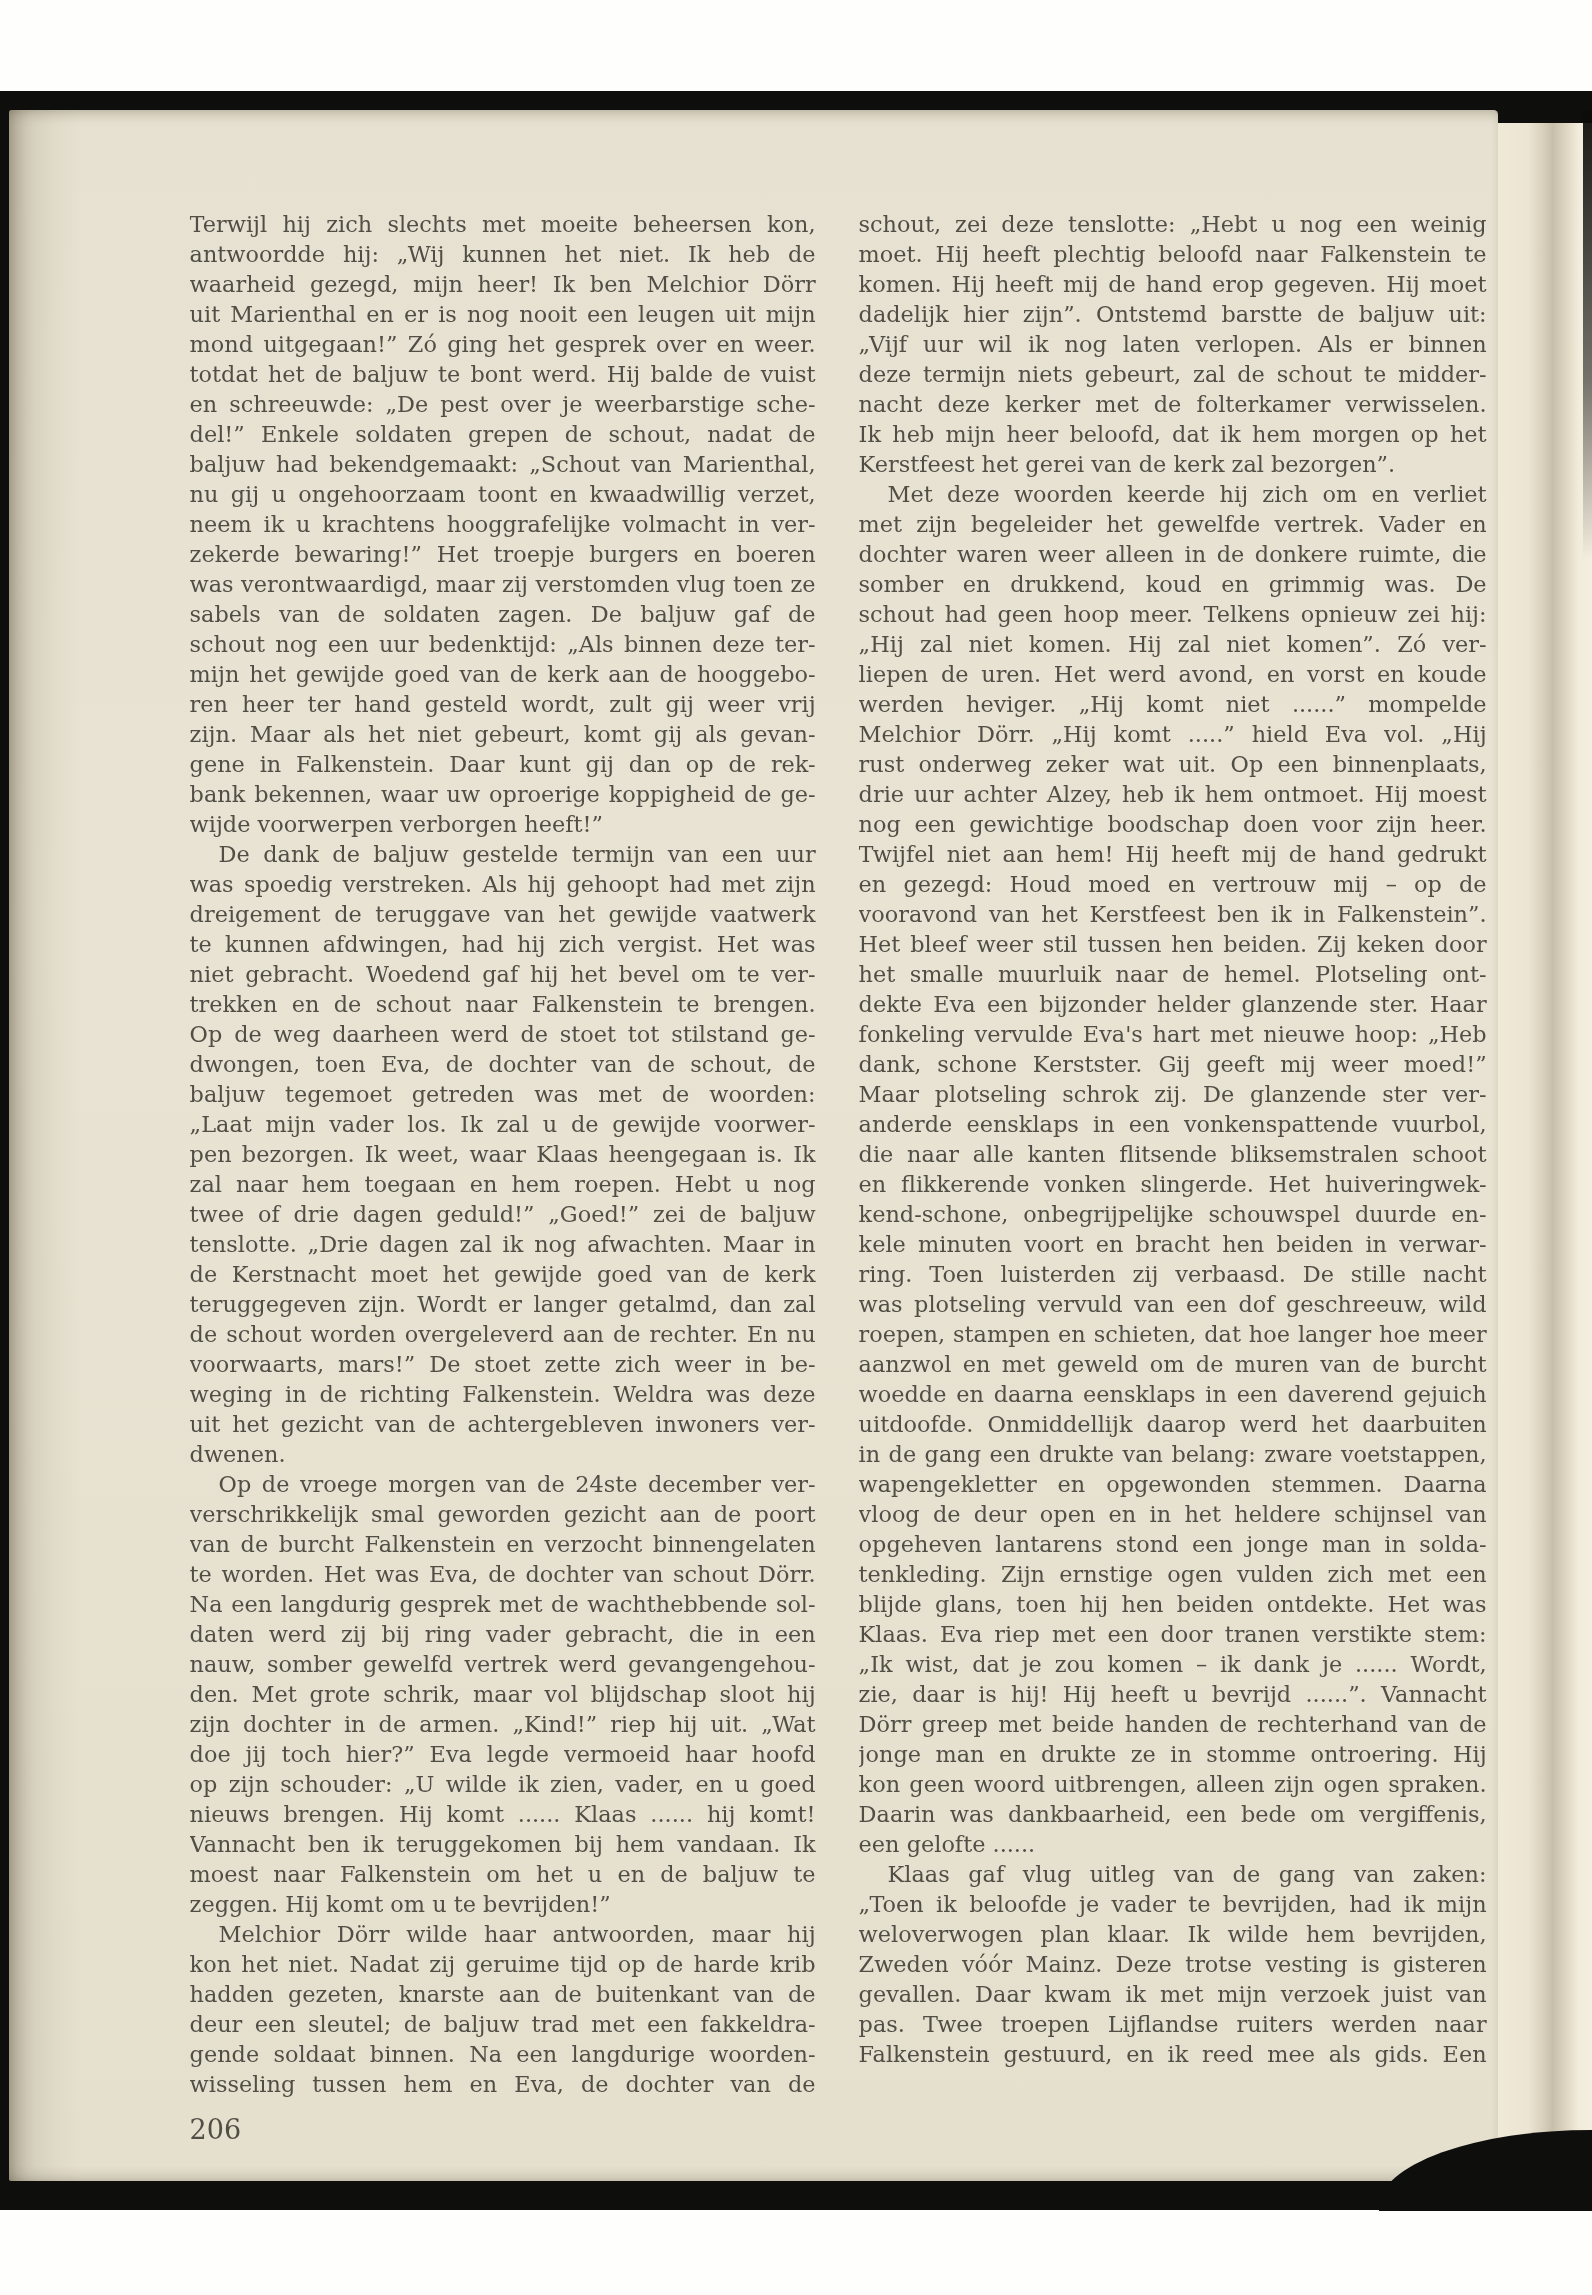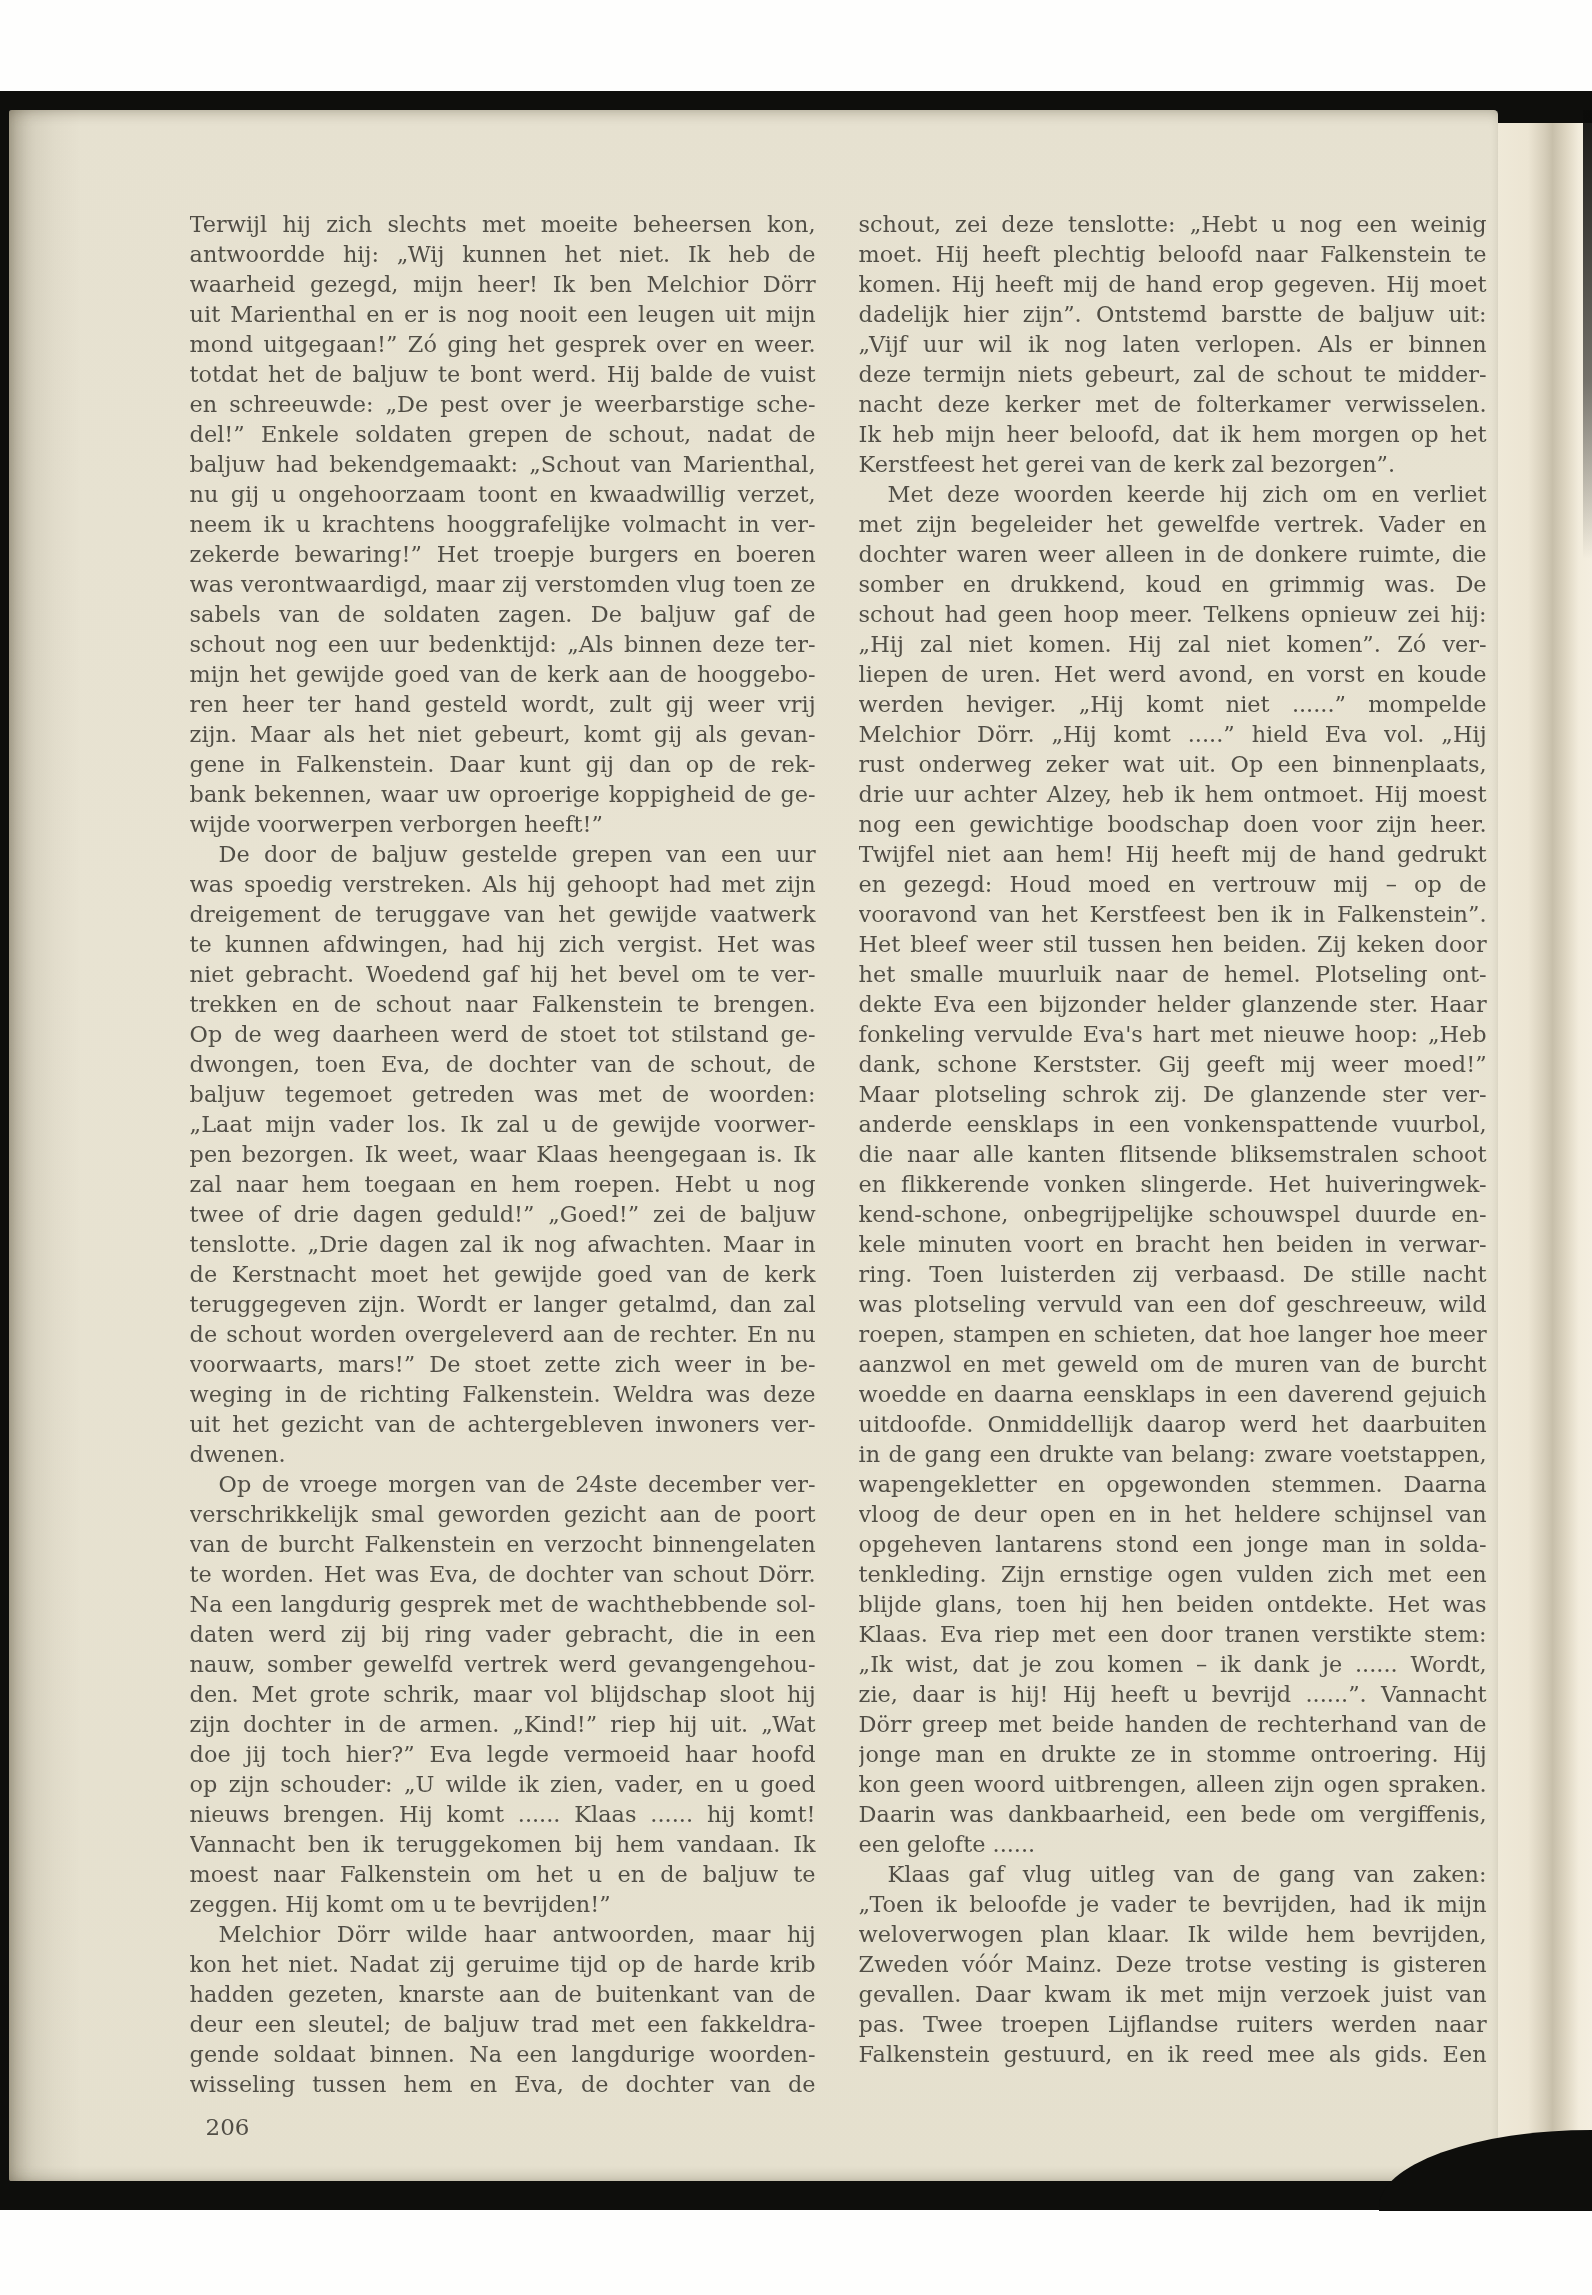--- a/index.html
+++ b/index.html
@@ -37,21 +37,21 @@
   
   .col{position:absolute;top:99px;color:#514e46;font-size:22.4px;}
   .col-left{left:181px;width:626px;}
   .col-right{left:850px;width:628px;}
   .line{
     line-height:30px;height:30px;overflow:hidden;
     text-align:justify;text-align-last:justify;-moz-text-align-last:justify;
   }
   .line.pend{text-align-last:left;-moz-text-align-last:left;}
   .line.ind{text-indent:29px;}
-  .pageno{position:absolute;left:197px;top:2004px;font-size:23px;color:#514e46;text-align:center;}
+  .pageno{position:absolute;left:181px;top:2004px;font-size:27px;color:#514e46;text-align:center;}
 </style>
 </head>
 <body>
 
 <div class="canvas">
   <div class="cover"></div>
   <div class="page">
     <div class="col col-left">
         <div class="line">Terwijl hij zich slechts met moeite beheersen kon,</div>
         <div class="line">antwoordde hij: „Wij kunnen het niet. Ik heb de</div>
@@ -67,21 +67,21 @@
         <div class="line">zekerde bewaring!” Het troepje burgers en boeren</div>
         <div class="line">was verontwaardigd, maar zij verstomden vlug toen ze</div>
         <div class="line">sabels van de soldaten zagen. De baljuw gaf de</div>
         <div class="line">schout nog een uur bedenktijd: „Als binnen deze ter-</div>
         <div class="line">mijn het gewijde goed van de kerk aan de hooggebo-</div>
         <div class="line">ren heer ter hand gesteld wordt, zult gij weer vrij</div>
         <div class="line">zijn. Maar als het niet gebeurt, komt gij als gevan-</div>
         <div class="line">gene in Falkenstein. Daar kunt gij dan op de rek-</div>
         <div class="line">bank bekennen, waar uw oproerige koppigheid de ge-</div>
         <div class="line pend">wijde voorwerpen verborgen heeft!”</div>
-        <div class="line ind">De door de baljuw gestelde grepen van een uur</div>
+        <div class="line ind">De dank de baljuw gestelde termijn van een uur</div>
         <div class="line">was spoedig verstreken. Als hij gehoopt had met zijn</div>
         <div class="line">dreigement de teruggave van het gewijde vaatwerk</div>
         <div class="line">te kunnen afdwingen, had hij zich vergist. Het was</div>
         <div class="line">niet gebracht. Woedend gaf hij het bevel om te ver-</div>
         <div class="line">trekken en de schout naar Falkenstein te brengen.</div>
         <div class="line">Op de weg daarheen werd de stoet tot stilstand ge-</div>
         <div class="line">dwongen, toen Eva, de dochter van de schout, de</div>
         <div class="line">baljuw tegemoet getreden was met de woorden:</div>
         <div class="line">„Laat mijn vader los. Ik zal u de gewijde voorwer-</div>
         <div class="line">pen bezorgen. Ik weet, waar Klaas heengegaan is. Ik</div>

